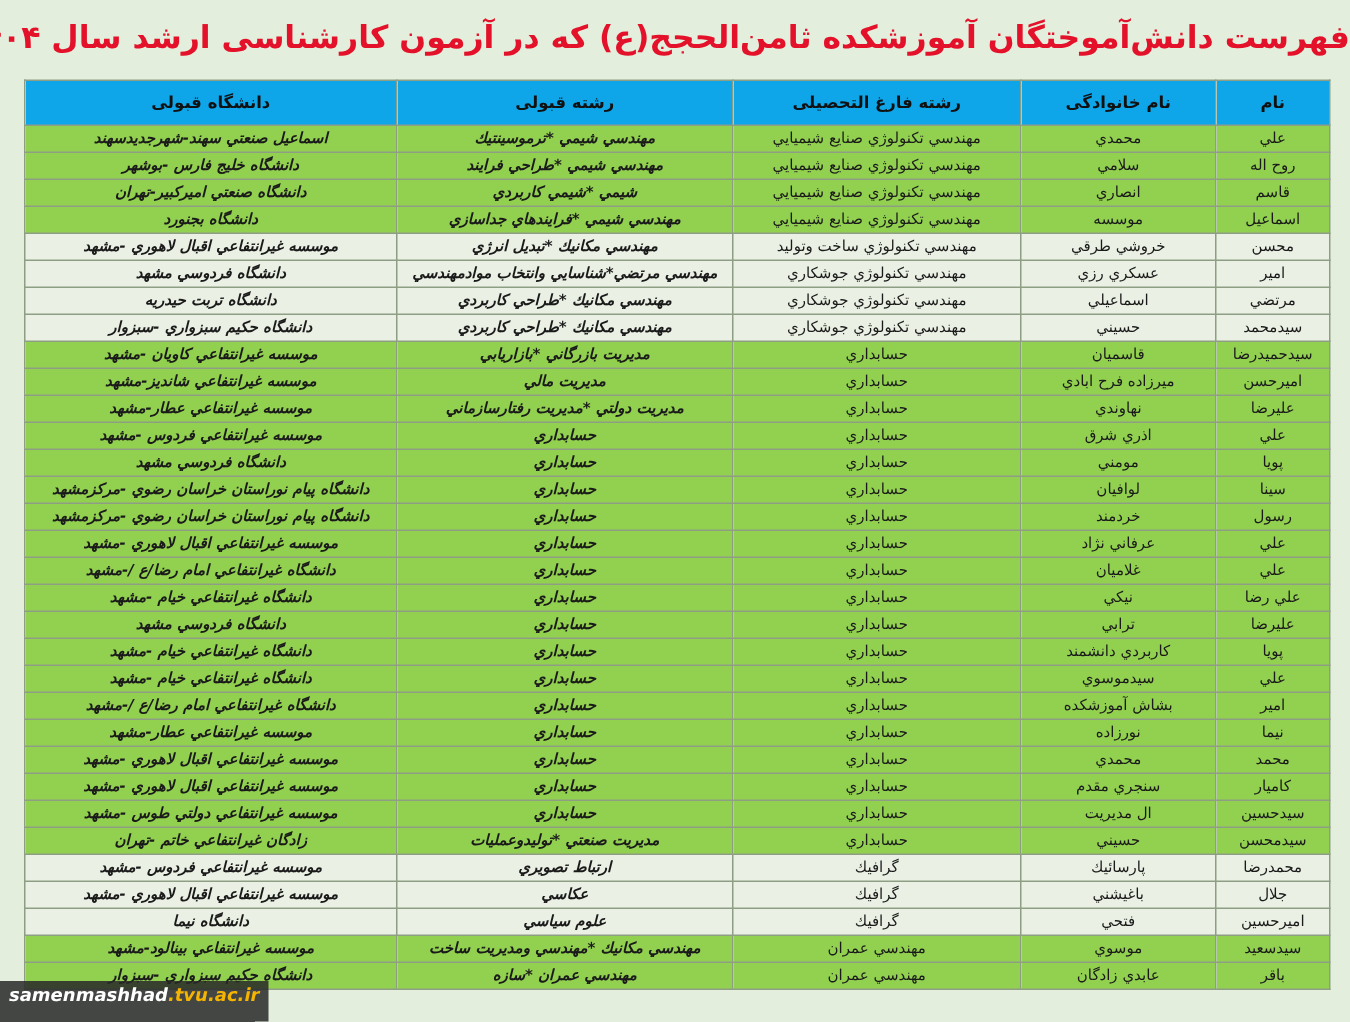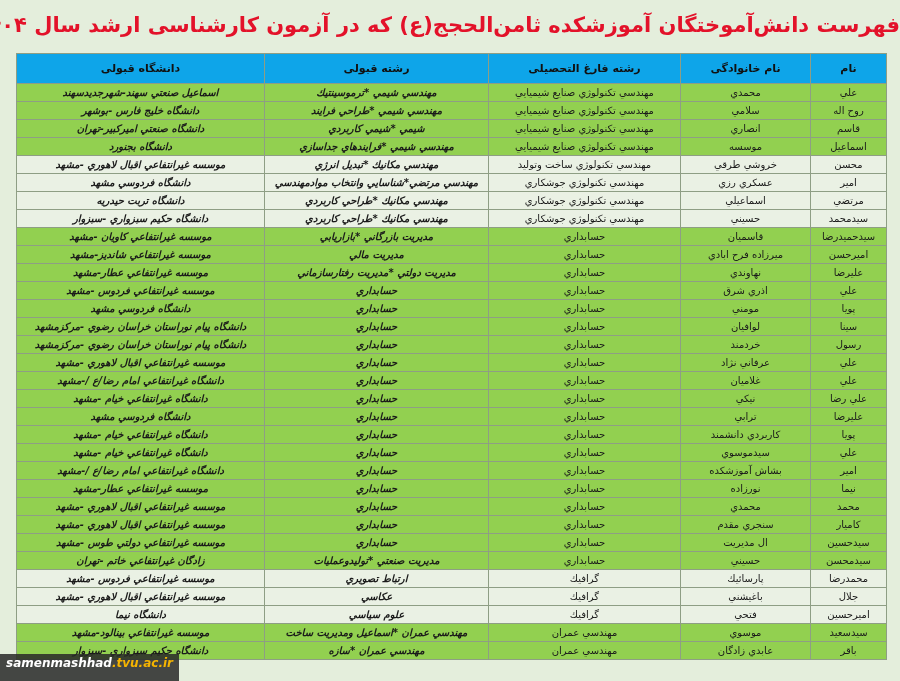--- a/index.html
+++ b/index.html
@@ -318,21 +318,21 @@
         <td>اميرحسين</td>
         <td>فتحي</td>
         <td>گرافيك</td>
         <td class="bold">علوم سياسي</td>
         <td class="bold">دانشگاه نيما</td>
       </tr>
       <tr class="green">
         <td>سيدسعيد</td>
         <td>موسوي</td>
         <td>مهندسي عمران</td>
-        <td class="bold">مهندسي عمران *اسماعيل ومديريت ساخت</td>
+        <td class="bold">مهندسي مكانيك *مهندسي ومديريت ساخت</td>
         <td class="bold">موسسه غيرانتفاعي بينالود-مشهد</td>
       </tr>
       <tr class="green">
         <td>باقر</td>
         <td>عابدي زادگان</td>
         <td>مهندسي عمران</td>
         <td class="bold">مهندسي عمران *سازه</td>
         <td class="bold">دانشگاه حكيم سبزواري -سبزوار</td>
       </tr>
     </tbody>

